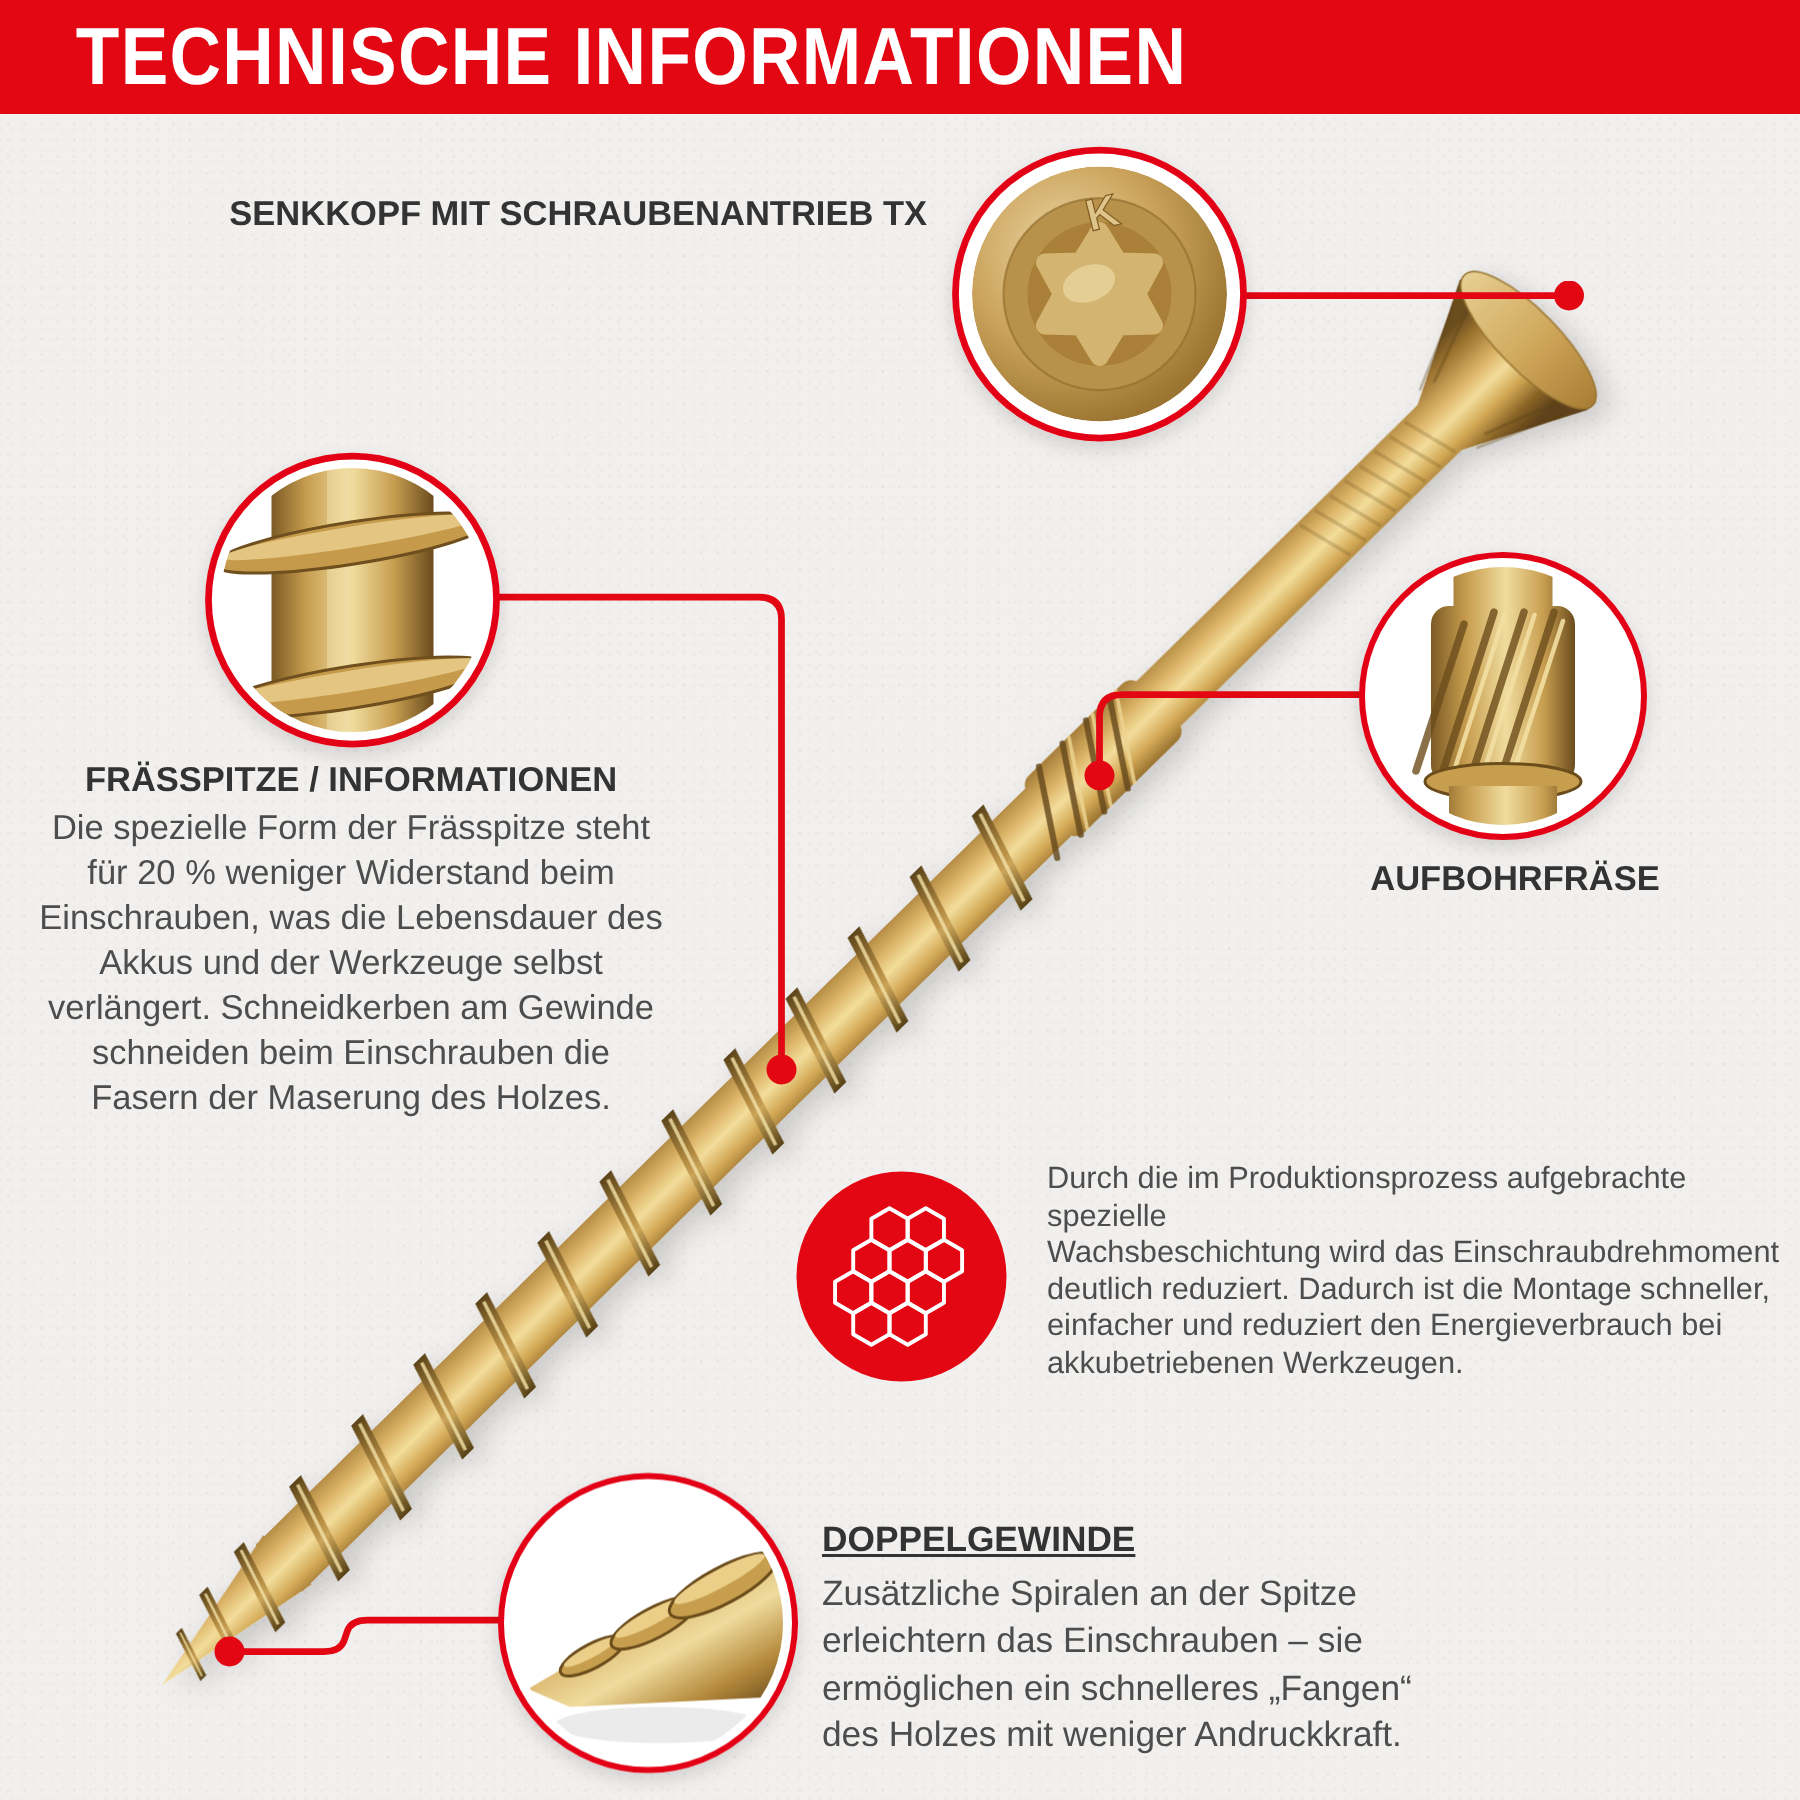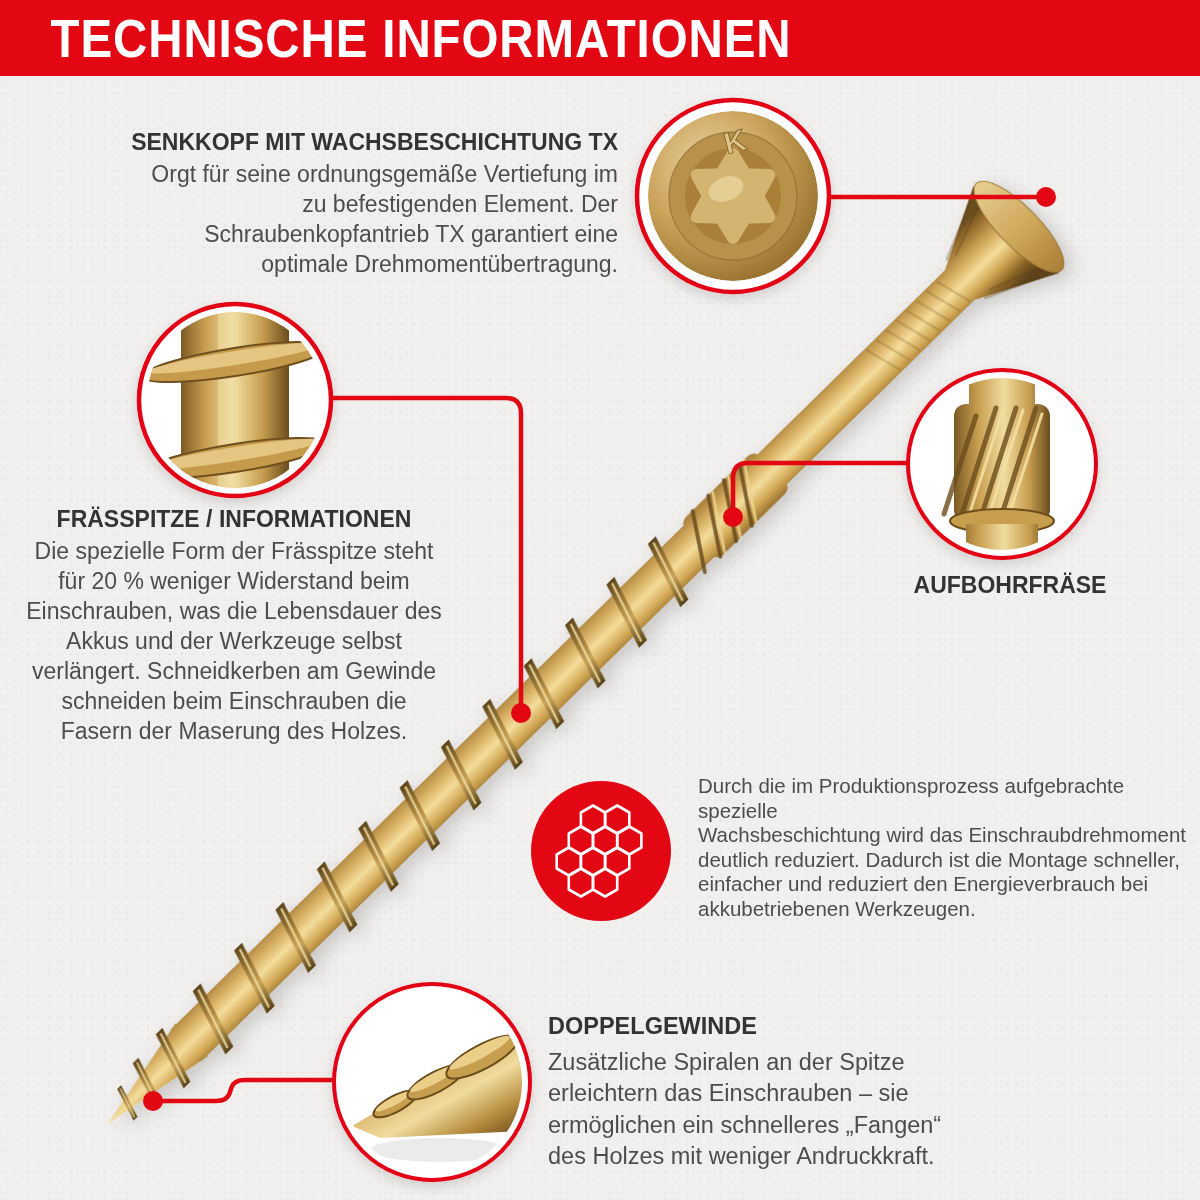--- a/index.html
+++ b/index.html
@@ -28,21 +28,21 @@
   }
   svg.art{position:absolute;left:0;top:0;z-index:2;}
   .tb{position:absolute;color:#4d4d4d;font-size:23px;line-height:30px;z-index:6;}
   .tb .hd{font-weight:700;color:#333;display:block;margin:0 0 2px 0;}
   #blk-senkkopf{left:130px;top:127px;width:488px;text-align:right;}
   #blk-fraesspitze{left:8px;top:504px;width:452px;text-align:center;}
   #blk-aufbohr{left:810px;top:571px;width:400px;text-align:center;line-height:29.5px;}
   #blk-wachs{left:698px;top:774px;width:492px;text-align:left;font-size:20.5px;line-height:24.6px;}
   #blk-wachs .hd{font-size:21.5px;}
   #blk-doppel{left:548px;top:1011px;width:440px;text-align:left;font-size:23.5px;line-height:31.5px;}
-  #blk-doppel .hd{margin-bottom:4px;}
+  #blk-doppel .hd{margin-bottom:4px;text-decoration:underline;}
 </style>
 </head>
 <body>
 
 <div id="canvas">
 
   <div class="banner">
     <h1>TECHNISCHE INFORMATIONEN</h1>
   </div>
 
@@ -243,22 +243,21 @@
         </g>
         <g transform="rotate(-28 482 1057)">
           <ellipse cx="482" cy="1057" rx="40" ry="12" fill="#c79e4e" stroke="#6b4c1b" stroke-width="2"></ellipse>
           <ellipse cx="482" cy="1052" rx="34" ry="6" fill="#eed490" opacity=".9"></ellipse>
         </g>
       </g>
     </g>
   </svg>
 
   <div class="tb" id="blk-senkkopf">
-    <span class="hd">SENKKOPF MIT WACHSBESCHICHTUNG TX</span>
-    <span>Orgt für seine ordnungsgemäße Vertiefung im<br>zu befestigenden Element. Der<br>Schraubenkopfantrieb TX garantiert eine<br>optimale Drehmomentübertragung.</span>
+    <span class="hd">SENKKOPF MIT SCHRAUBENANTRIEB TX</span>
   </div>
 
   <div class="tb" id="blk-fraesspitze">
     <span class="hd">FRÄSSPITZE / INFORMATIONEN</span>
     <span>Die spezielle Form der Frässpitze steht<br>für 20 % weniger Widerstand beim<br>Einschrauben, was die Lebensdauer des<br>Akkus und der Werkzeuge selbst<br>verlängert. Schneidkerben am Gewinde<br>schneiden beim Einschrauben die<br>Fasern der Maserung des Holzes.</span>
   </div>
 
   <div class="tb" id="blk-aufbohr">
     <span class="hd">AUFBOHRFRÄSE</span>
   </div>

